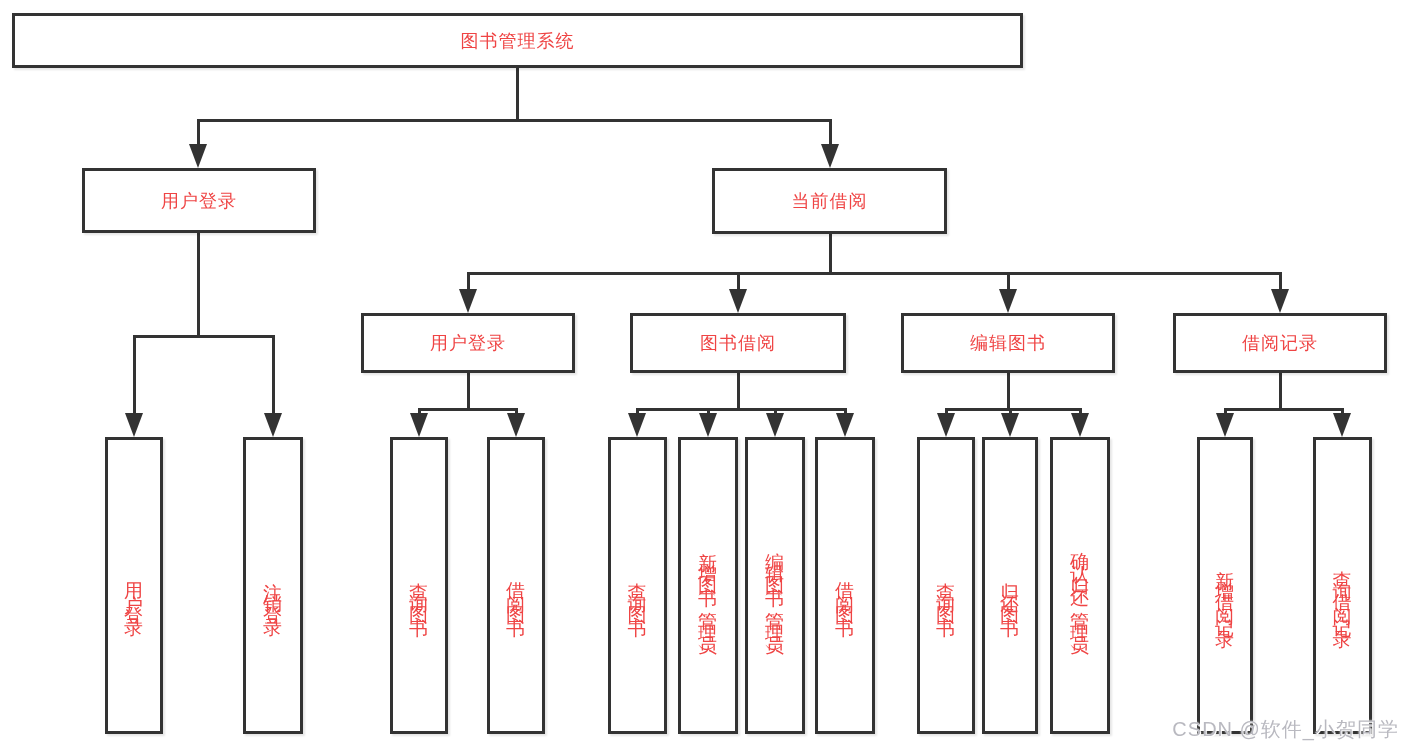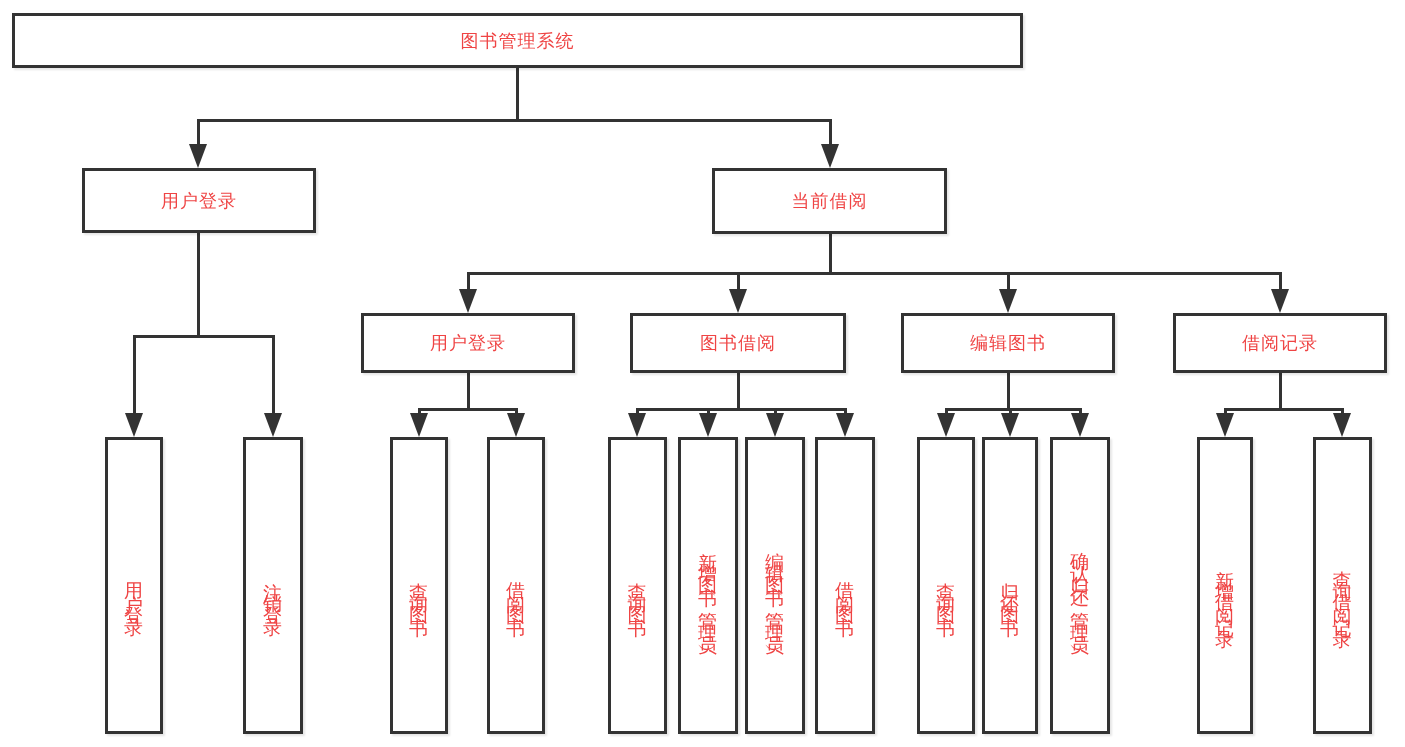--- a/index.html
+++ b/index.html
@@ -144,13 +144,14 @@
       <div class="vline" style="left: 1078.5px; top: 408px; width: 3px; height: 17px;"></div>
       <div class="arrowhead" style="left: 1071px; top: 413px;"></div>
       <div class="vline" style="left: 1278.5px; top: 373px; width: 3px; height: 38px;"></div>
       <div class="hline" style="left: 1223.5px; top: 408px; width: 120px; height: 3px;"></div>
       <div class="vline" style="left: 1223.5px; top: 408px; width: 3px; height: 17px;"></div>
       <div class="arrowhead" style="left: 1216px; top: 413px;"></div>
       <div class="vline" style="left: 1340.5px; top: 408px; width: 3px; height: 17px;"></div>
       <div class="arrowhead" style="left: 1333px; top: 413px;"></div>
     </div>
 
+  <div class="watermark">CSDN @软件_小贺同学</div>
 </div>
 
 </body></html>

